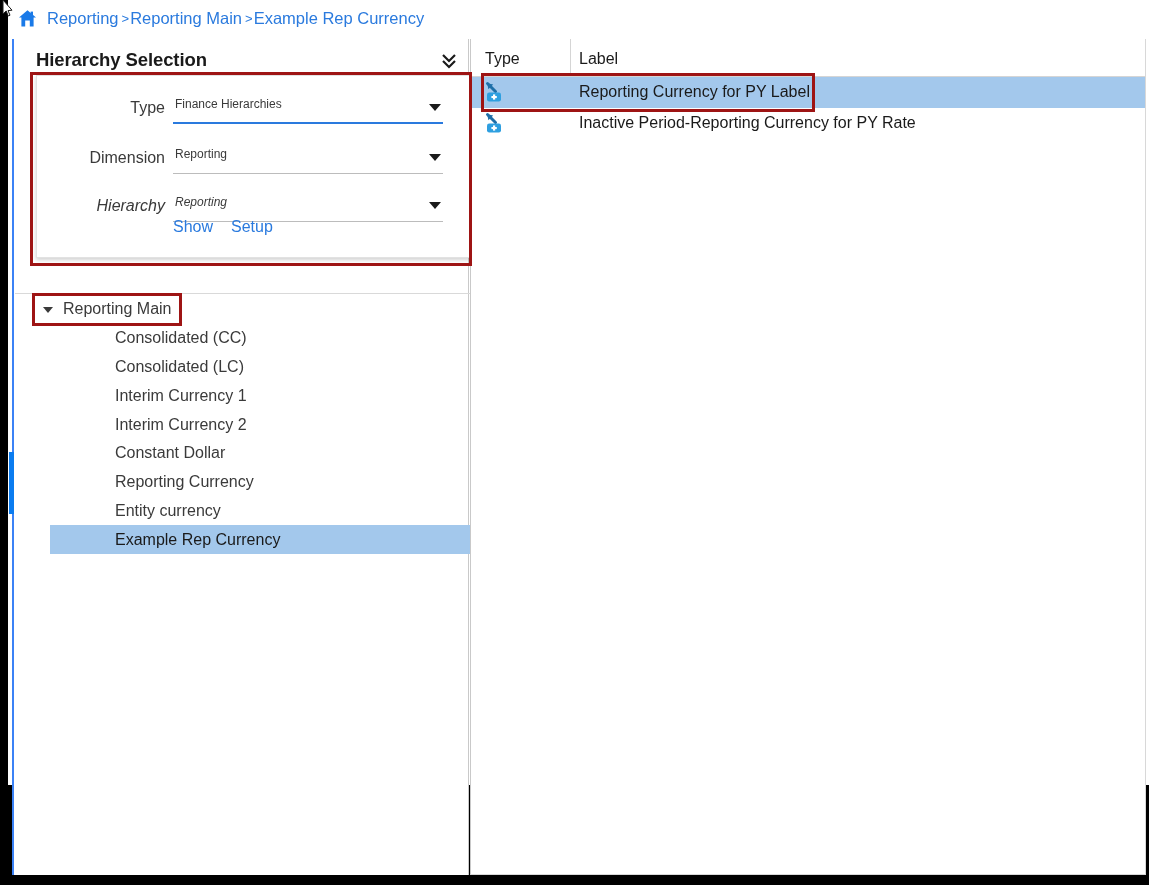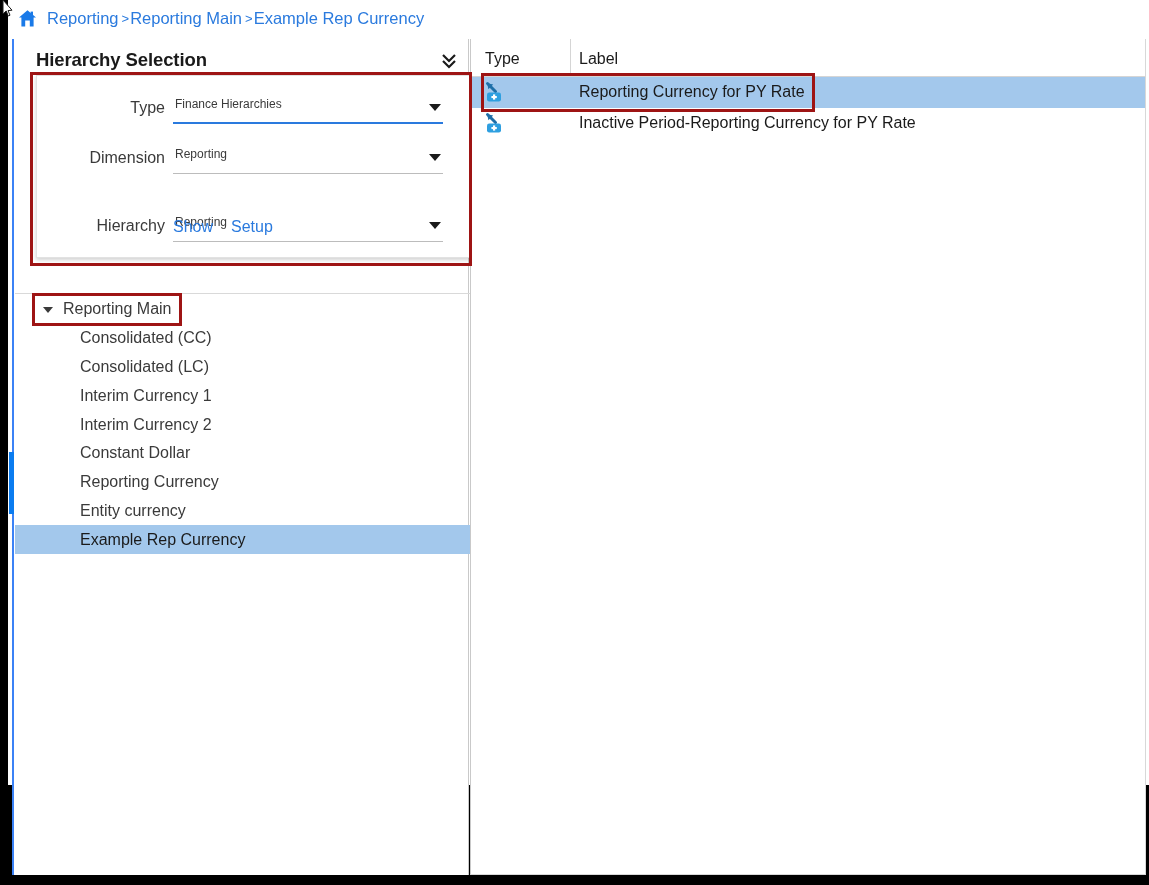--- a/index.html
+++ b/index.html
@@ -216,21 +216,21 @@
   }
   .tree-row {
     position: relative;
     height: 28.8px;
     display: flex;
     align-items: center;
     font-size: 16px;
     color: #3a3a3a;
   }
   .tree-row.root { padding-left: 26px; }
-  .tree-row.child { padding-left: 65px; }
+  .tree-row.child { padding-left: 65px; margin-left: 35px; }
   .tree-row.selected {
     background: #a3c8ec;
     color: #1a1a1a;
   }
   .tree-caret {
     position: absolute;
     left: 28px;
     top: 12px;
     width: 0;
     height: 0;
@@ -355,21 +355,21 @@
 
         <div class="field-row" style="top:64px;">
           <div class="field-label">Dimension</div>
           <div class="field-control">
             <span class="field-value">Reporting</span>
             <span class="dropdown-caret"></span>
             <span class="field-underline"></span>
           </div>
         </div>
 
-        <div class="field-row" style="top:132px;">
+        <div class="field-row" style="top:112px;font-style:italic;">
           <div class="field-label">Hierarchy</div>
           <div class="field-control">
             <span class="field-value">Reporting</span>
             <span class="dropdown-caret"></span>
             <span class="field-underline"></span>
           </div>
         </div>
 
         <div id="hierarchy-actions">
           <span class="action-link">Show</span>
@@ -421,21 +421,21 @@
       <div class="grid-row selected">
         <span class="row-icon">
           <svg viewBox="0 0 24 24" width="24" height="24" aria-hidden="true">
             <path d="M3.5 2.5 L11.5 10.5" stroke="#1e6fa8" stroke-width="3" stroke-linecap="round" fill="none"></path>
             <path d="M3.2 2.2 L9.2 3.4 L4.4 8.2 Z" fill="#1e6fa8"></path>
             <rect x="3" y="11.5" width="14" height="9" rx="2.2" fill="#2e9fe0"></rect>
             <rect x="9" y="13.4" width="2.2" height="5.2" fill="#ffffff"></rect>
             <rect x="7.4" y="15" width="5.4" height="2.1" fill="#ffffff"></rect>
           </svg>
         </span>
-        <span class="row-label">Reporting Currency for PY Rate</span>
+        <span class="row-label">Reporting Currency for PY Label</span>
       </div>
 
       <div class="grid-row">
         <span class="row-icon">
           <svg viewBox="0 0 24 24" width="24" height="24" aria-hidden="true">
             <path d="M3.5 2.5 L11.5 10.5" stroke="#1e6fa8" stroke-width="3" stroke-linecap="round" fill="none"></path>
             <path d="M3.2 2.2 L9.2 3.4 L4.4 8.2 Z" fill="#1e6fa8"></path>
             <rect x="3" y="11.5" width="14" height="9" rx="2.2" fill="#2e9fe0"></rect>
             <rect x="9" y="13.4" width="2.2" height="5.2" fill="#ffffff"></rect>
             <rect x="7.4" y="15" width="5.4" height="2.1" fill="#ffffff"></rect>

